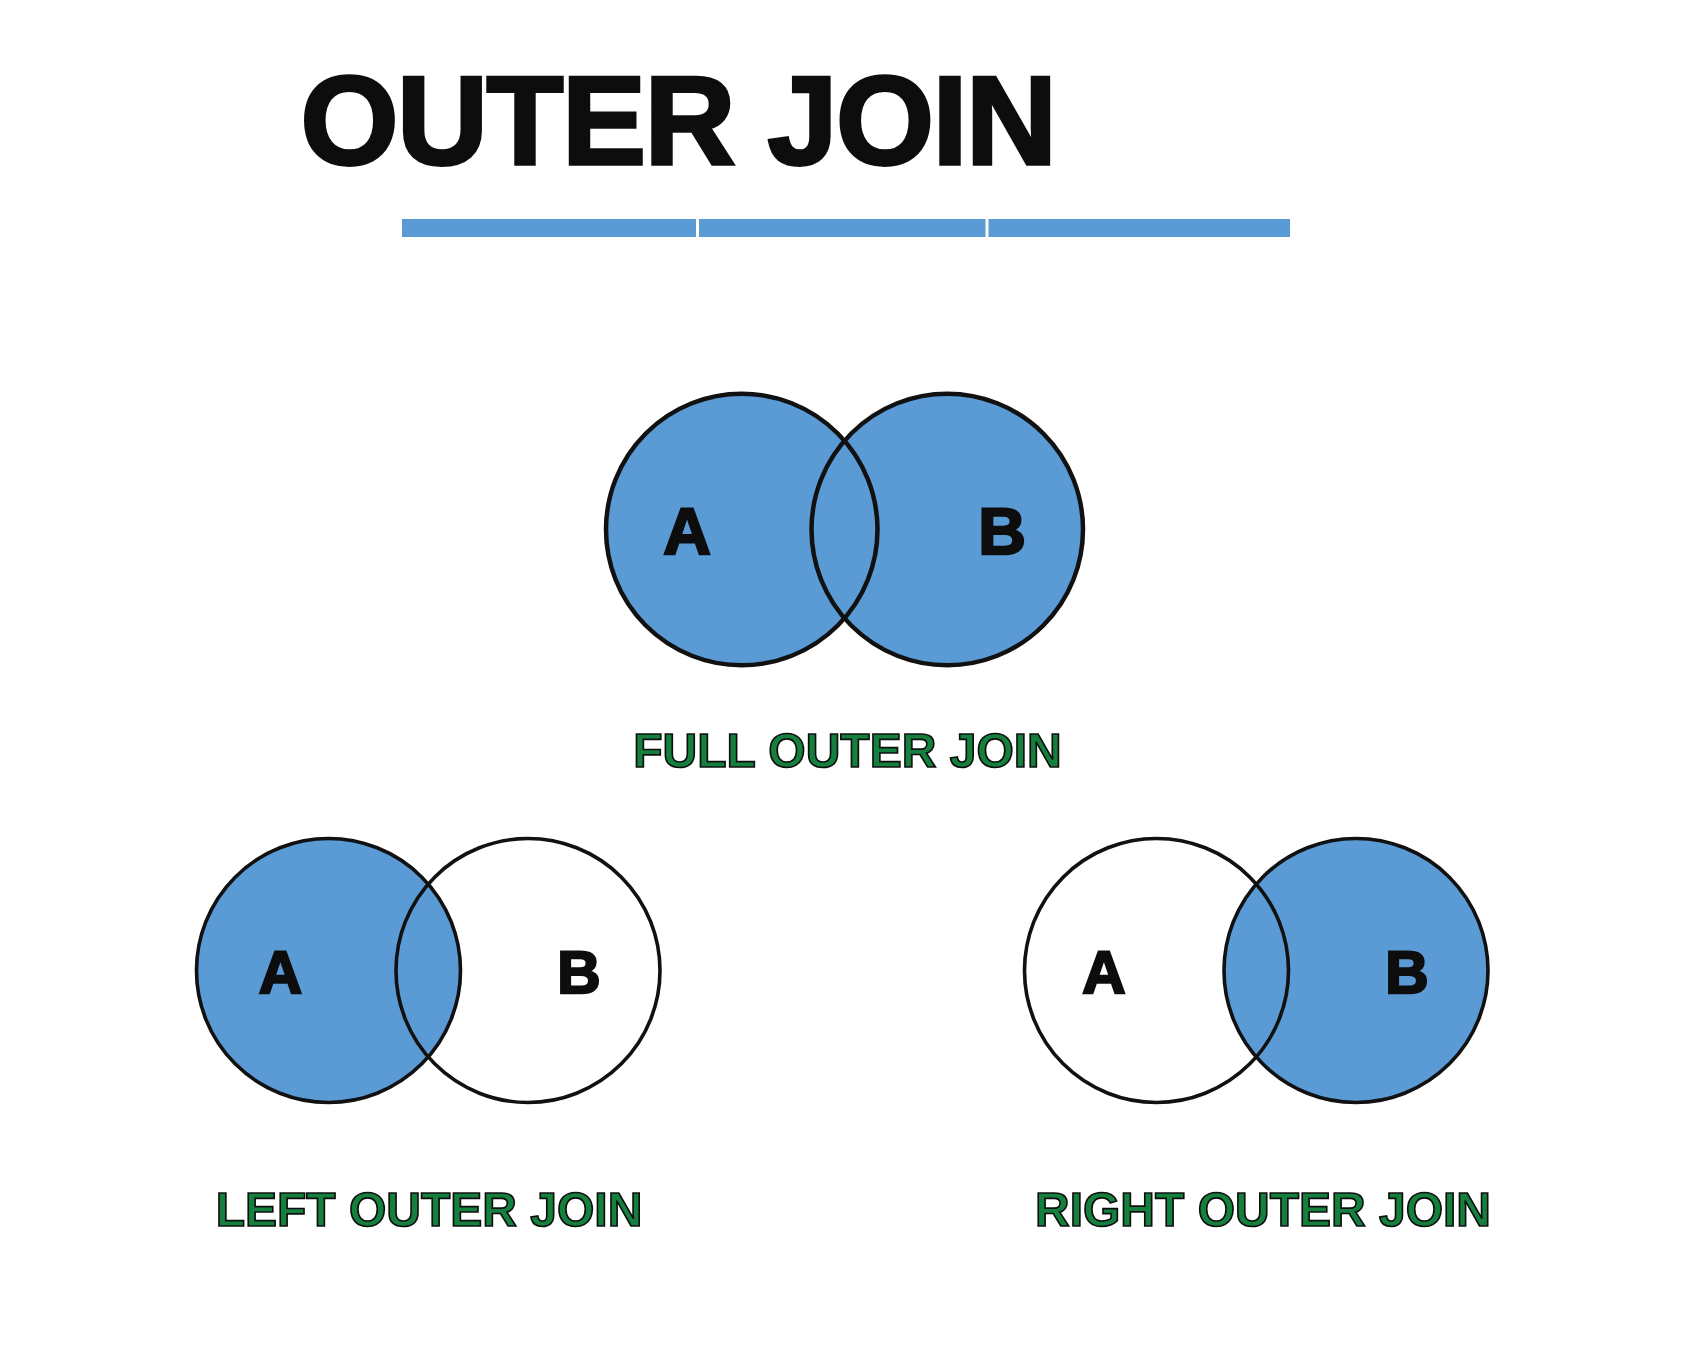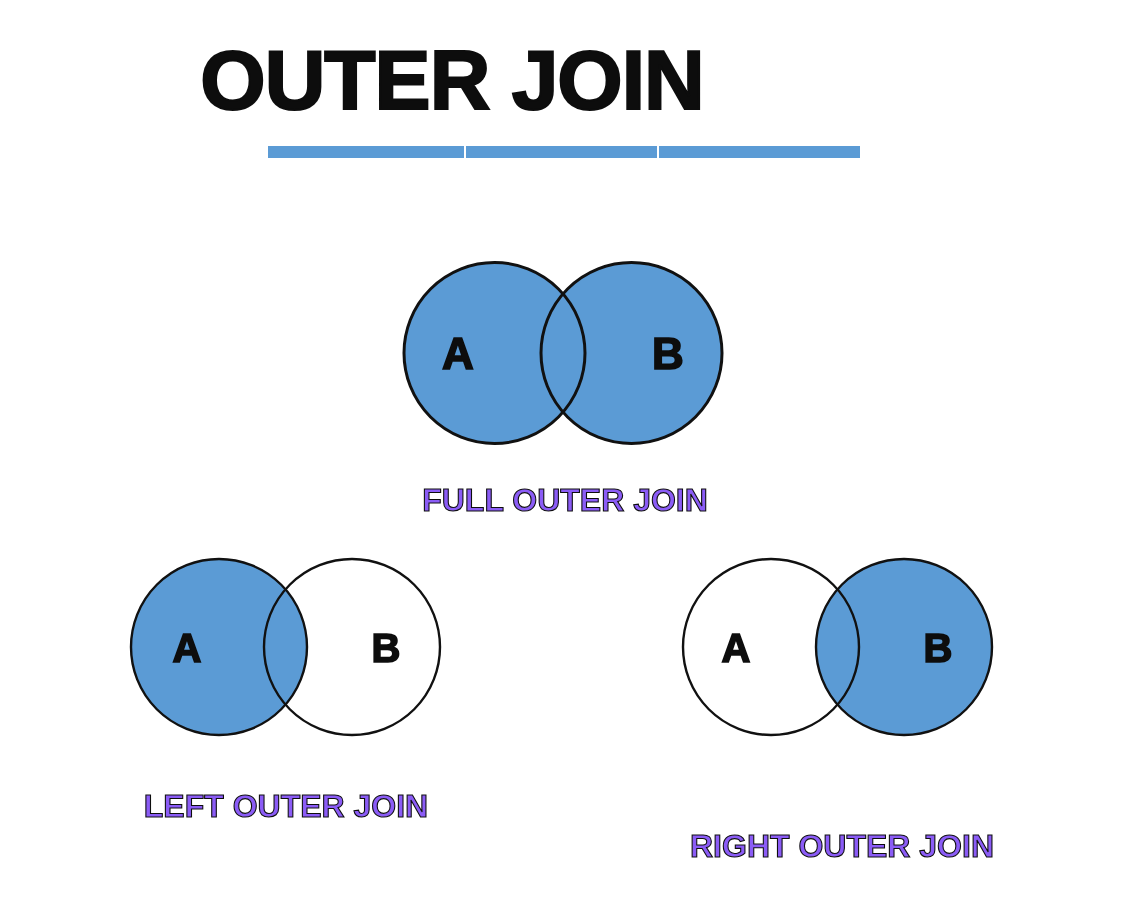--- a/index.html
+++ b/index.html
@@ -81,31 +81,31 @@
     stroke: #111111;
     stroke-width: 3;
   }
   .circle-outline.thin { stroke-width: 2.4; }
 
   
   .caption {
     position: absolute;
     font-family: "Liberation Sans", sans-serif;
     font-weight: bold;
-    color: #8b5cf6;
+    color: #15803d;
     font-size: 32px;
     line-height: 36px;
     letter-spacing: 0px;
     text-align: center;
     -webkit-text-stroke: 1.1px #0d0d0d;
     white-space: nowrap;
   }
   .caption.full  { left: 390px; top: 482px; width: 350px; }
   .caption.left  { left: 108px; top: 788px; width: 356px; }
-  .caption.right { left: 664px; top: 828px; width: 356px; }
+  .caption.right { left: 664px; top: 788px; width: 356px; }
 </style>
 </head>
 <body>
 
 <div id="page-root">
 
   <div class="title-block">
     <h1 class="main-title">OUTER JOIN</h1>
   </div>
 

